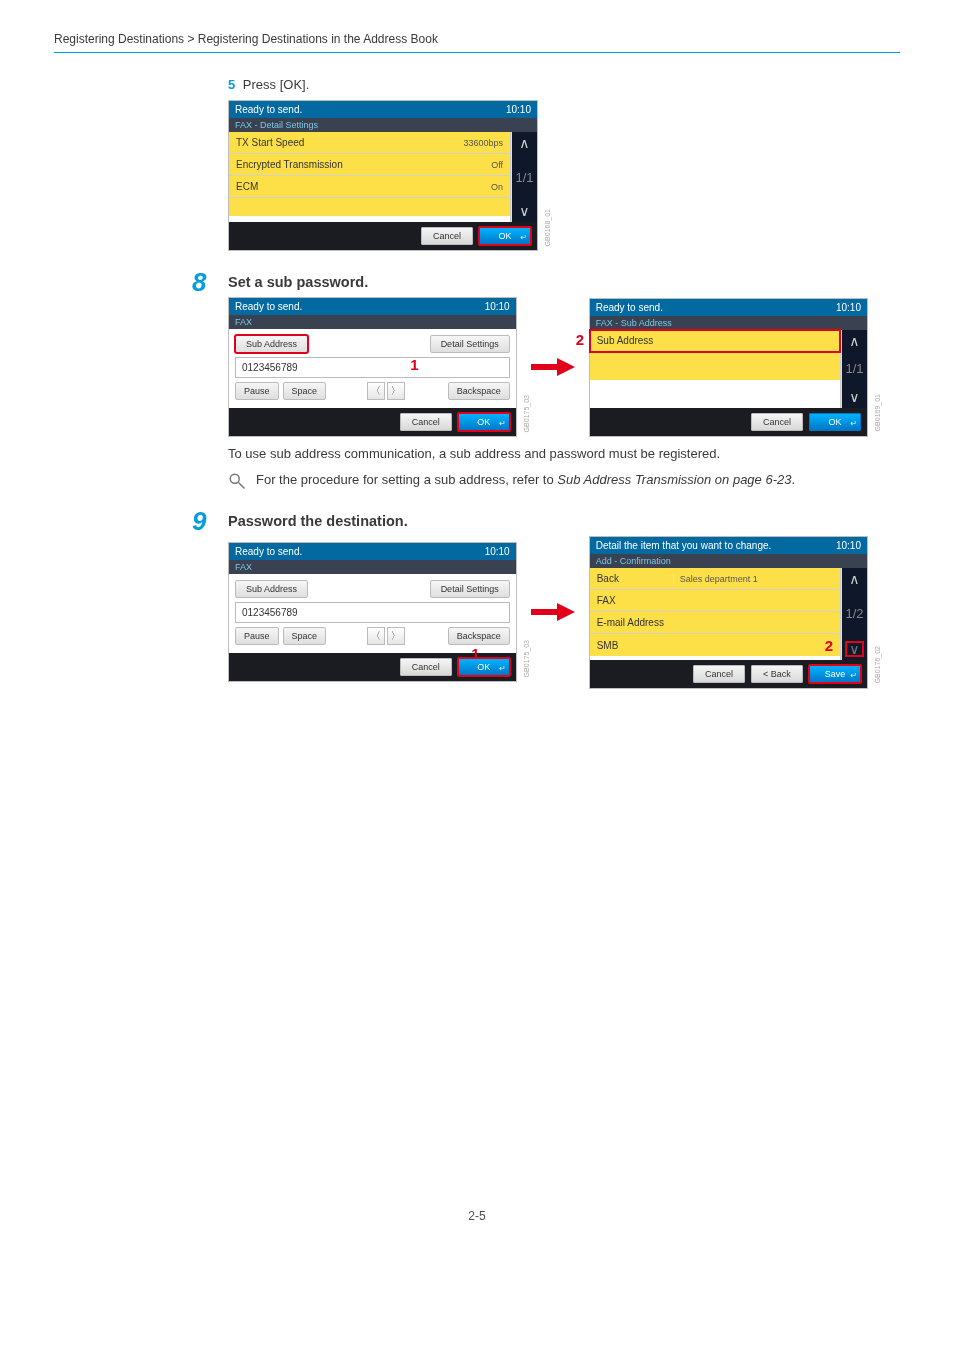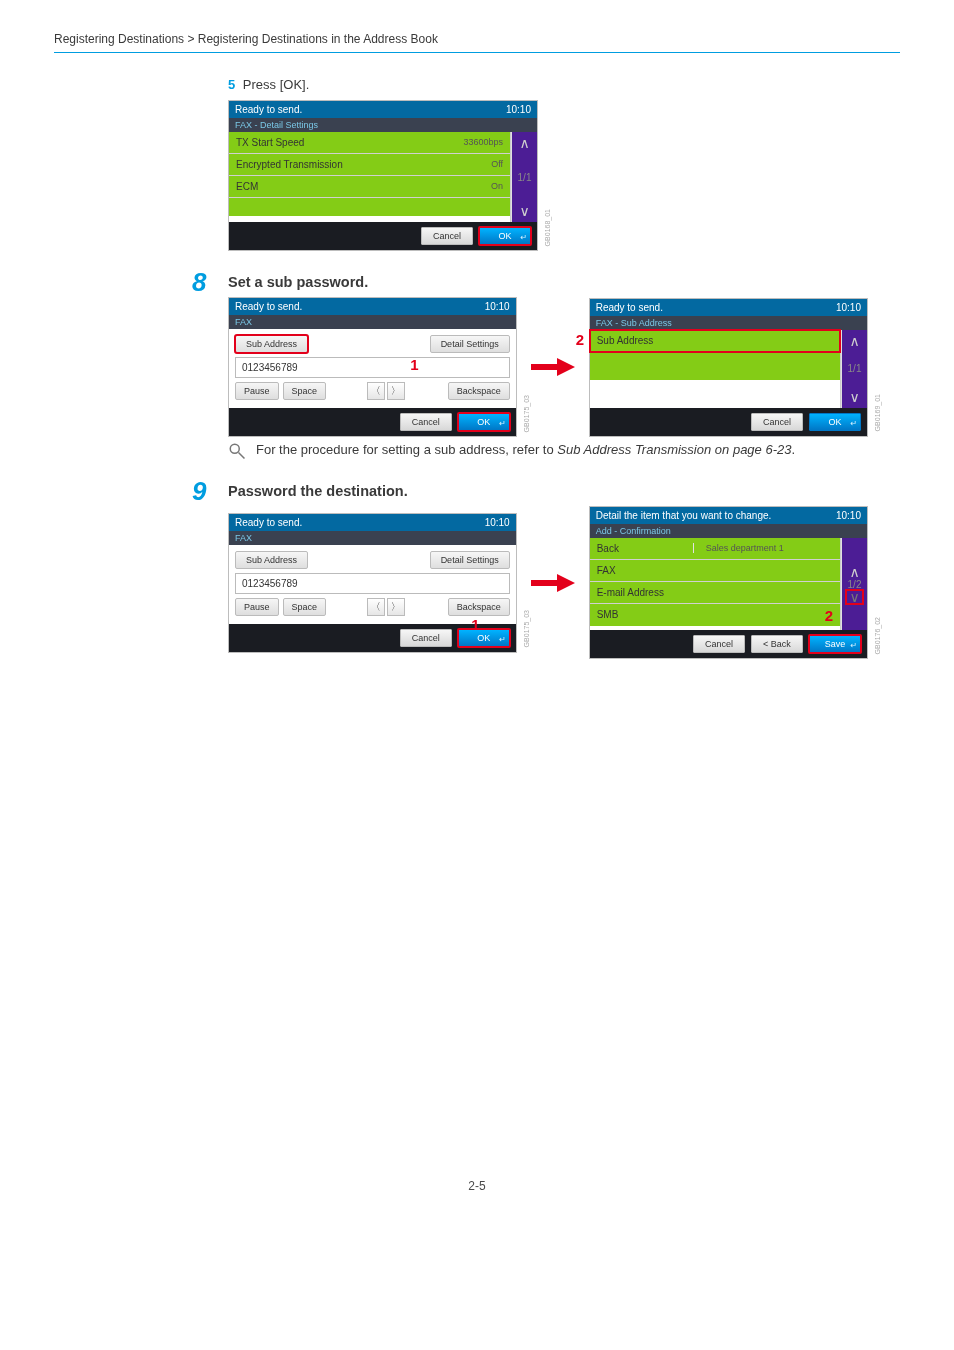--- a/index.html
+++ b/index.html
@@ -18,22 +18,22 @@
   .ref-text { font-size: 13px; line-height: 1.35; }
   .ref-text em { font-style: italic; }
 
   
   .panel { width: 310px; border: 1px solid #bdbdbd; background: #fff; font-size: 10px; color: #333; position: relative; }
   .panel .hdr { background: #0369a1; color: #fff; display: flex; justify-content: space-between; padding: 3px 6px; font-size: 10px; }
   .panel .subhdr { background: #3a4150; color: #7ac7e6; padding: 2px 6px; font-size: 9px; }
   .panel .body { position: relative; }
   .panel .row { display: flex; align-items: stretch; }
   .panel .list-area { flex: 1; border-right: 1px solid #ccc; }
-  .panel .scroll-col { width: 26px; background: #4c1d95; border-left: 1px solid #e0e0e0; display: flex; flex-direction: column; align-items: center; justify-content: space-between; font-size: 10px; color: #888; }
-  .panel .list-item { border-bottom: 1px solid #d0d0d0; padding: 5px 7px; display: flex; justify-content: space-between; align-items: flex-start; min-height: 22px; background: #84cc16; }
+  .panel .scroll-col { width: 26px; background: #0f172a; border-left: 1px solid #e0e0e0; display: flex; flex-direction: column; align-items: center; justify-content: space-between; font-size: 13px; color: #888; }
+  .panel .list-item { border-bottom: 1px solid #d0d0d0; padding: 5px 7px; display: flex; justify-content: space-between; align-items: flex-end; min-height: 22px; background: #fde047; }
   .panel .list-item .val { font-size: 9px; color: #555; }
   .panel .footer { background: #1a1c22; padding: 5px 6px; display: flex; justify-content: flex-end; gap: 6px; }
   .panel .btn { min-width: 52px; text-align: center; padding: 3px 4px; font-size: 9px; border-radius: 1px; }
   .btn-cancel { background: linear-gradient(#f6f6f6,#d8d8d8); border: 1px solid #bbb; color: #333; }
   .btn-ok, .btn-save { background: linear-gradient(#00b3ff,#0077c6); border: 1px solid #0077c6; color: #fff; position: relative; }
   .btn-ok .enter, .btn-save .enter { position: absolute; right: 3px; bottom: 2px; font-size: 8px; color: #d8f2ff; }
   .btn-back { background: linear-gradient(#f6f6f6,#d8d8d8); border: 1px solid #bbb; color: #333; }
   .highlight-red { outline: 2px solid #e3001b; outline-offset: -1px; }
 
   .tab { display: inline-block; background: linear-gradient(#f6f6f6,#dedede); border: 1px solid #bbb; padding: 3px 10px; font-size: 9px; border-radius: 2px; }
@@ -174,20 +174,21 @@
           </div>
         </div>
         <div class="footer">
           <div class="btn btn-cancel">Cancel</div>
           <div class="btn btn-ok"><span>OK</span><span class="enter">↵</span></div>
         </div>
         <div class="side-img-tag">GB0169_01</div>
       </div>
     </div>
 
+    <div class="body-text">To use sub address communication, a sub address and password must be registered.</div>
     <div class="ref-row">
       <svg class="mag" viewBox="0 0 24 24">
           <circle cx="9" cy="9" r="6" fill="none" stroke="#777" stroke-width="2"></circle>
           <line x1="14" y1="14" x2="22" y2="22" stroke="#777" stroke-width="2"></line>
         </svg>
       <div class="ref-text">
         <span>For the procedure for setting a sub address, refer to </span><em>Sub Address Transmission on page 6-23</em><span>.</span>
       </div>
     </div>
 
@@ -238,37 +239,37 @@
       <div class="panel" style="width:300px; position:relative;">
         <div class="hdr">
           <span>Detail the item that you want to change.</span>
           <span>10:10</span>
         </div>
         <div class="subhdr">Add - Confirmation</div>
         <div class="body row">
           <div class="list-area">
             <div class="list-item" style="gap:8px;">
               <span style="width:68px;">Back</span>
-              <span class="val" style="flex:1; border-left:1px solid #e2e2e2; padding-left:12px;margin-left:20px;">Sales department 1</span>
+              <span class="val" style="flex:1; border-left:1px solid #e2e2e2; padding-left:6px;">Sales department 1</span>
             </div>
             <div class="list-item" style="gap:8px;">
               <span style="width:68px;">FAX</span>
               <span class="val" style="flex:1; border-left:1px solid #e2e2e2; padding-left:6px;"></span>
             </div>
             <div class="list-item" style="gap:8px;">
               <span style="width:68px;">E-mail Address</span>
               <span class="val" style="flex:1; border-left:1px solid #e2e2e2; padding-left:6px;"></span>
             </div>
             <div class="list-item" style="border-bottom:none; gap:8px;">
               <span style="width:68px;">SMB</span>
               <span class="val" style="flex:1; border-left:1px solid #e2e2e2; padding-left:6px;"></span>
             </div>
           </div>
           <div class="scroll-col">
-            <div class="scroll-col-inner" style="height:92px; position:relative;justify-content:center;">
+            <div class="scroll-col-inner" style="height:92px; position:relative;">
               <span class="chev up"></span>
               <span>1/2</span>
               <span class="chev dn highlight-red" style="color:#777; padding:0 3px;"></span>
             </div>
           </div>
         </div>
         <span class="red-call" style="right:34px; bottom:34px;">2</span>
         <div class="footer">
           <div class="btn btn-cancel">Cancel</div>
           <div class="btn btn-back">&lt; Back</div>

